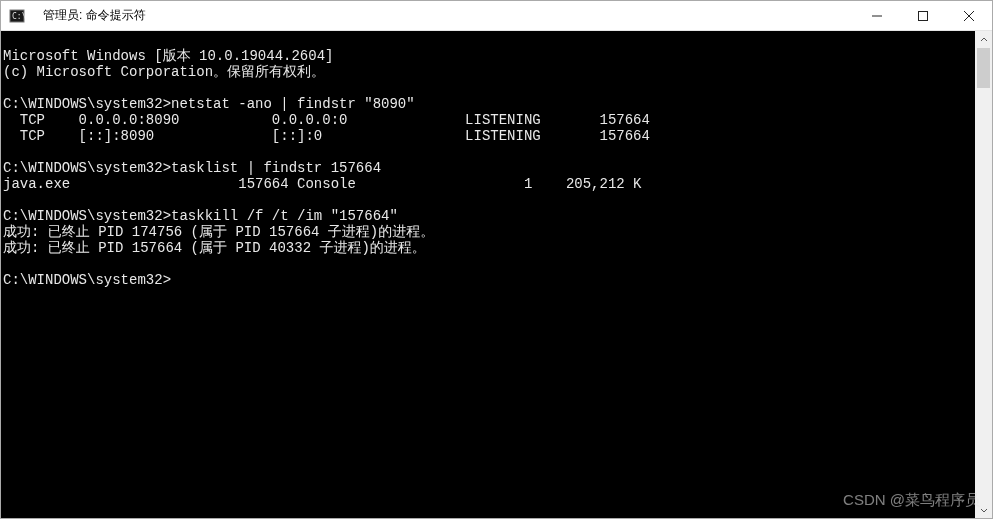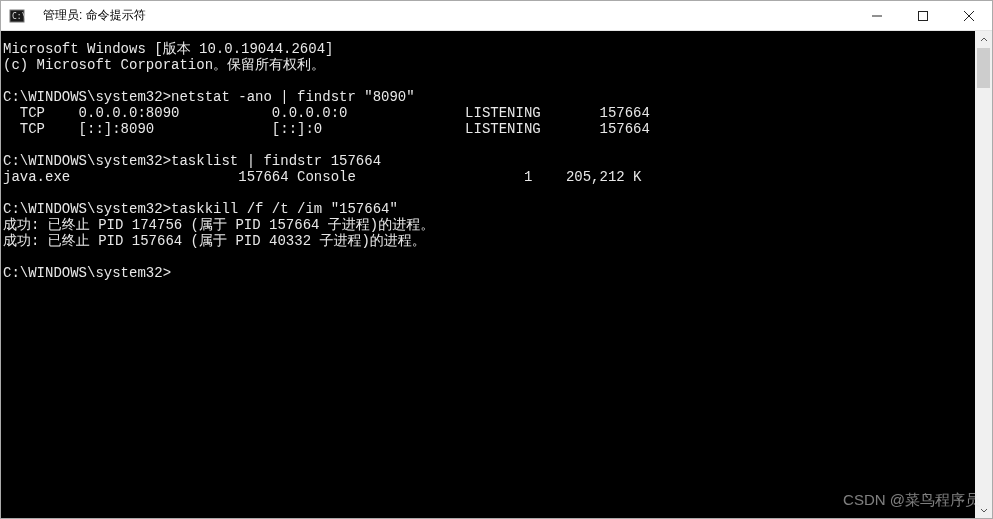--- a/index.html
+++ b/index.html
@@ -52,21 +52,21 @@
       background: #000;
       position: relative;
     }
     .terminal {
       flex: 1;
       background: #000;
       color: #e8e8e8;
       font-family: "NSimSun", "SimSun", "Consolas", "Courier New", monospace;
       font-size: 14px;
       line-height: 16px;
-      padding: 10px 0 0 2px;
+      padding: 17px 0 0 2px;
       white-space: pre;
       overflow: hidden;
       letter-spacing: 0px;
     }
     .terminal .line { white-space: pre; }
     .scrollbar {
       width: 17px;
       background: #f0f0f0;
       position: relative;
       border-left: 0;

